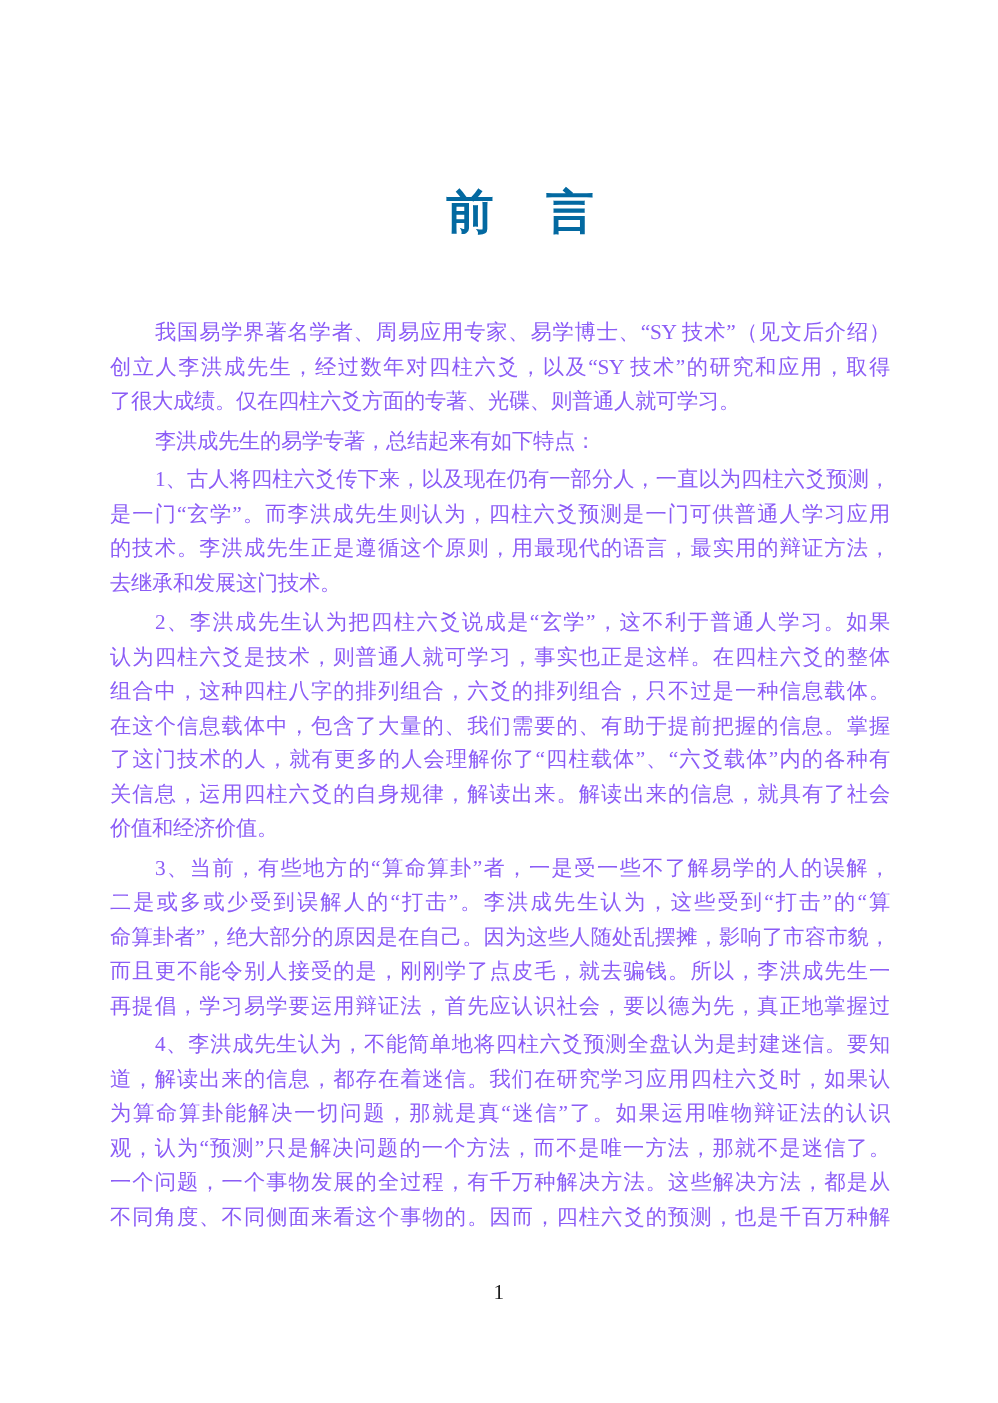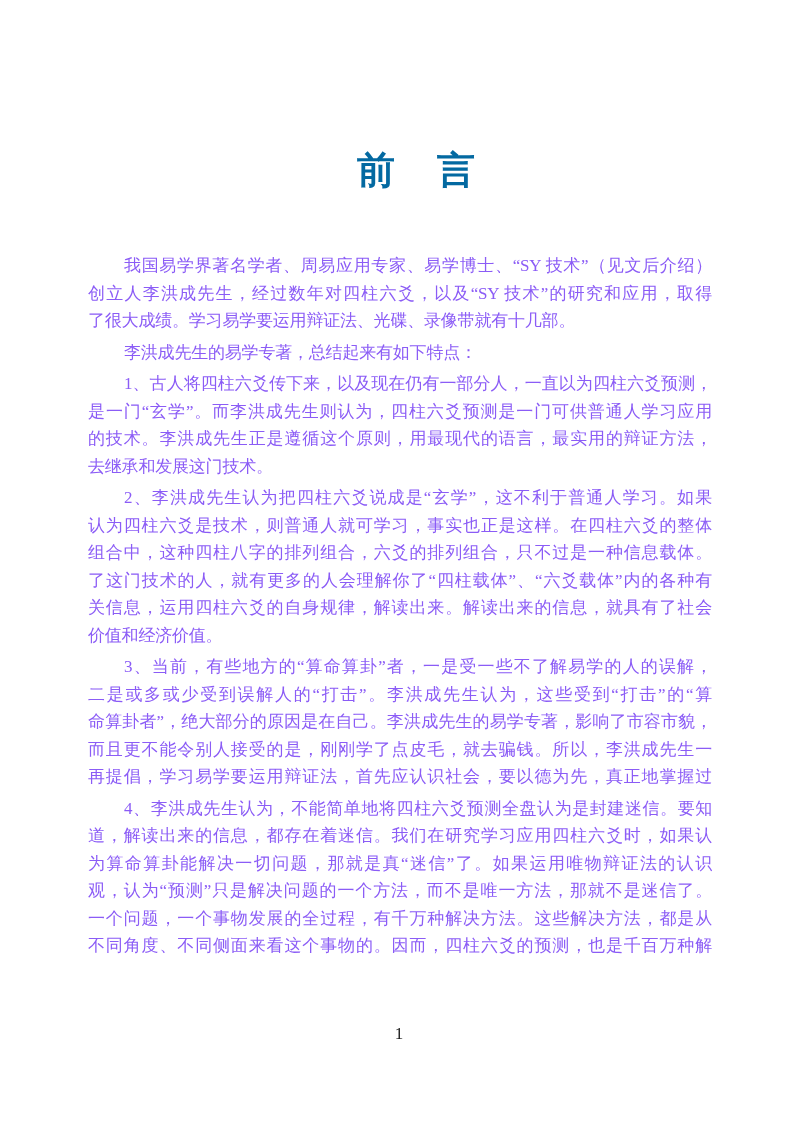--- a/index.html
+++ b/index.html
@@ -71,47 +71,48 @@
 
 <div class="page">
 
   <h1 class="title">前　言</h1>
 
   <div class="body-text">
 
     <div class="para">
       <div class="line first">我国易学界著名学者、周易应用专家、易学博士、“SY 技术”（见文后介绍）</div>
       <div class="line">创立人李洪成先生，经过数年对四柱六爻，以及“SY 技术”的研究和应用，取得</div>
-      <div class="line end">了很大成绩。学习易学要运用辩证法、光碟、录像带就有十几部。</div>
+      <div class="line end">了很大成绩。仅在四柱六爻方面的专著、光碟、则普通人就可学习。</div>
     </div>
 
     <div class="para">
       <div class="line first end">李洪成先生的易学专著，总结起来有如下特点：</div>
     </div>
 
     <div class="para">
       <div class="line first">1、古人将四柱六爻传下来，以及现在仍有一部分人，一直以为四柱六爻预测，</div>
       <div class="line">是一门“玄学”。而李洪成先生则认为，四柱六爻预测是一门可供普通人学习应用</div>
       <div class="line">的技术。李洪成先生正是遵循这个原则，用最现代的语言，最实用的辩证方法，</div>
       <div class="line end">去继承和发展这门技术。</div>
     </div>
 
     <div class="para">
       <div class="line first">2、李洪成先生认为把四柱六爻说成是“玄学”，这不利于普通人学习。如果</div>
       <div class="line">认为四柱六爻是技术，则普通人就可学习，事实也正是这样。在四柱六爻的整体</div>
       <div class="line">组合中，这种四柱八字的排列组合，六爻的排列组合，只不过是一种信息载体。</div>
+      <div class="line">在这个信息载体中，包含了大量的、我们需要的、有助于提前把握的信息。掌握</div>
       <div class="line">了这门技术的人，就有更多的人会理解你了“四柱载体”、“六爻载体”内的各种有</div>
       <div class="line">关信息，运用四柱六爻的自身规律，解读出来。解读出来的信息，就具有了社会</div>
       <div class="line end">价值和经济价值。</div>
     </div>
 
     <div class="para">
       <div class="line first">3、当前，有些地方的“算命算卦”者，一是受一些不了解易学的人的误解，</div>
       <div class="line">二是或多或少受到误解人的“打击”。李洪成先生认为，这些受到“打击”的“算</div>
-      <div class="line">命算卦者”，绝大部分的原因是在自己。李洪成先生的易学专著，影响了市容市貌，</div>
+      <div class="line">命算卦者”，绝大部分的原因是在自己。因为这些人随处乱摆摊，影响了市容市貌，</div>
       <div class="line">而且更不能令别人接受的是，刚刚学了点皮毛，就去骗钱。所以，李洪成先生一</div>
       <div class="line">再提倡，学习易学要运用辩证法，首先应认识社会，要以德为先，真正地掌握过</div>
     </div>
 
     <div class="para">
       <div class="line first">4、李洪成先生认为，不能简单地将四柱六爻预测全盘认为是封建迷信。要知</div>
       <div class="line">道，解读出来的信息，都存在着迷信。我们在研究学习应用四柱六爻时，如果认</div>
       <div class="line">为算命算卦能解决一切问题，那就是真“迷信”了。如果运用唯物辩证法的认识</div>
       <div class="line">观，认为“预测”只是解决问题的一个方法，而不是唯一方法，那就不是迷信了。</div>
       <div class="line">一个问题，一个事物发展的全过程，有千万种解决方法。这些解决方法，都是从</div>

